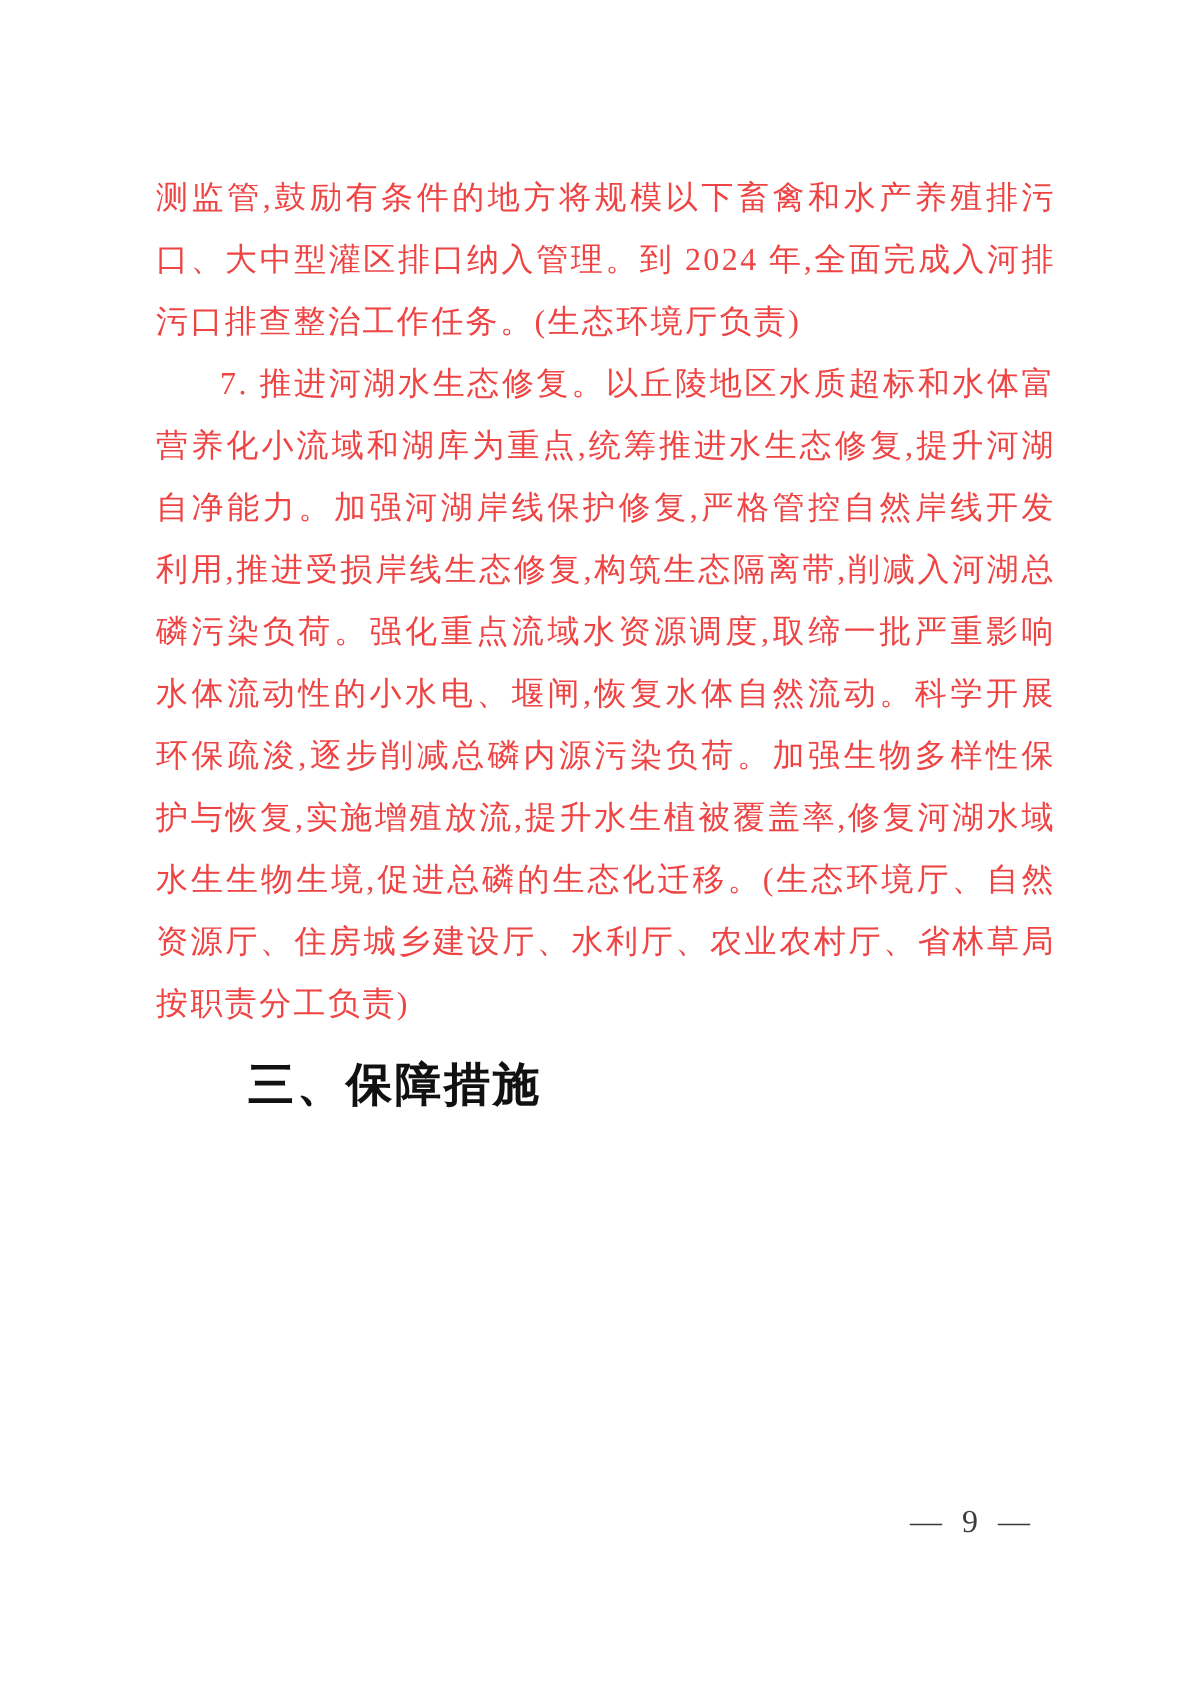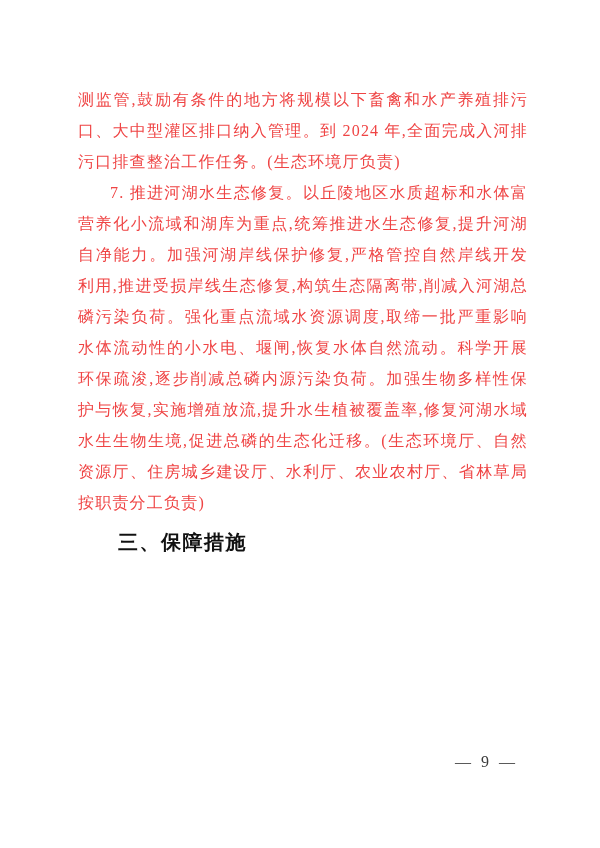--- a/index.html
+++ b/index.html
@@ -33,21 +33,21 @@
     color: #ef4444;
     font-family: Liberation Serif, serif;
   }
   .para.indent {
     text-indent: 2em;
   }
   .section-heading {
     margin: 9px 0 0 0;
     font-family: "Liberation Sans", "DejaVu Sans", sans-serif;
     font-weight: 700;
-    font-size: 20px;
+    font-size: 23px;
     line-height: 31px;
     text-indent: 2em;
     letter-spacing: 1.5px;
     color: #111111;
   }
   .page-number {
     position: absolute;
     top: 750px;
     right: 82px;
     font-size: 16px;

